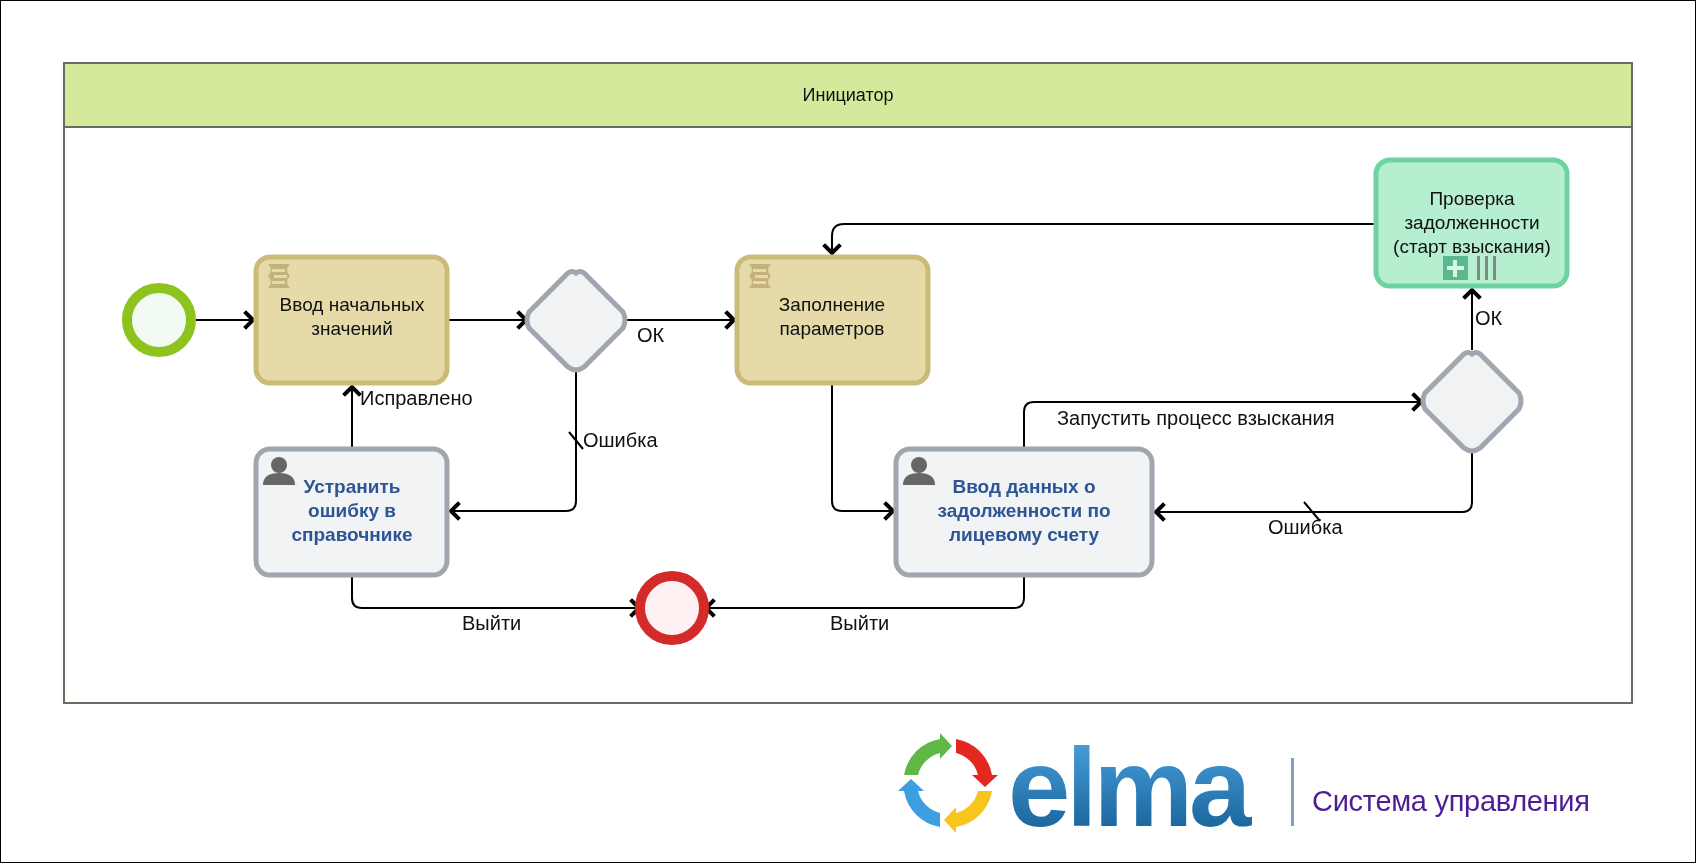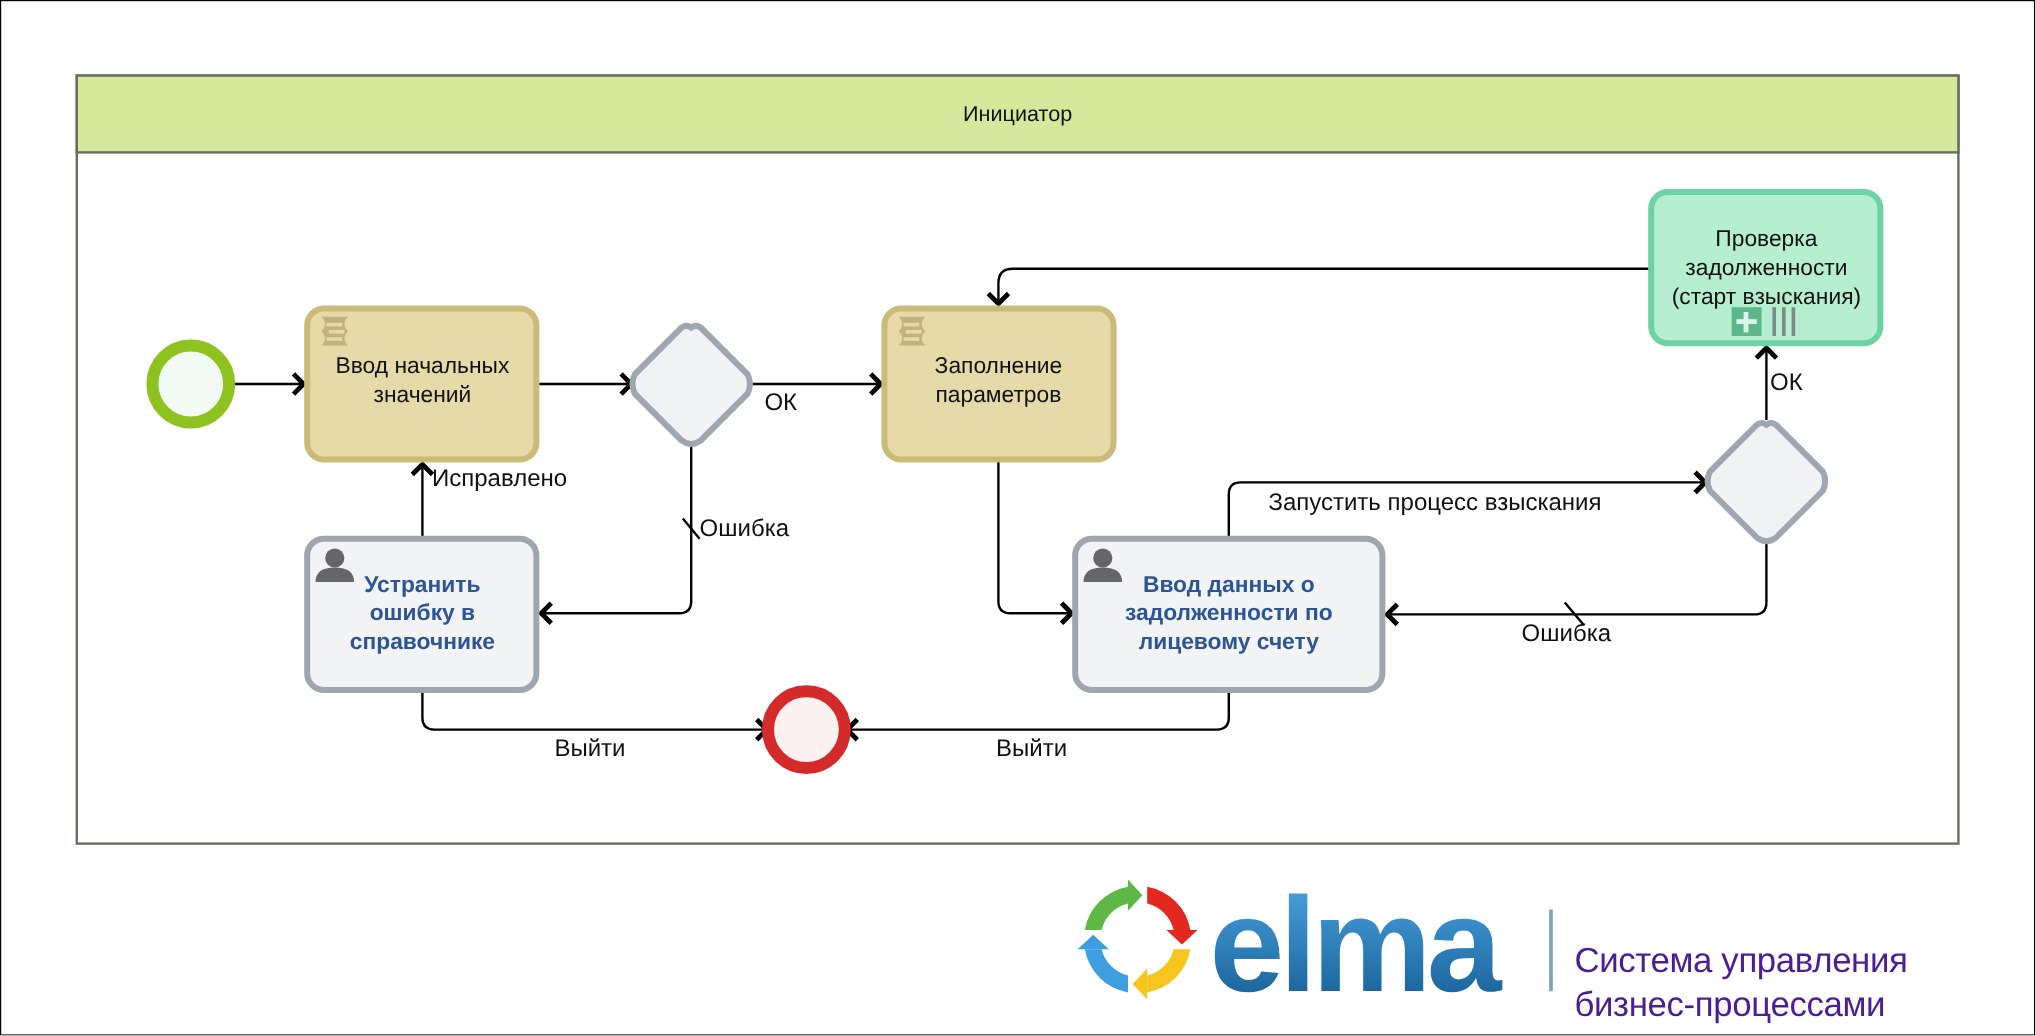--- a/index.html
+++ b/index.html
@@ -165,14 +165,13 @@
       <path d="M8 50 L-4 37 L8 24 Z" fill="#f6c51e"></path>
       <path d="M-50 8 L-37 -4 L-24 8 Z" fill="#3d9ee0"></path>
     </g>
     <text x="1008" y="826" style="font-family:'Liberation Sans',sans-serif;font-size:112px;font-weight:bold;fill:url(#elmaGrad);letter-spacing:-4px;">elma</text>
   </g>
 </svg>
 
 <div id="logo-divider"></div>
 <div id="logo-tagline">
   <div>Система управления</div>
-  <div>бизнес-процессами</div>
 </div>
 
 </body></html>

